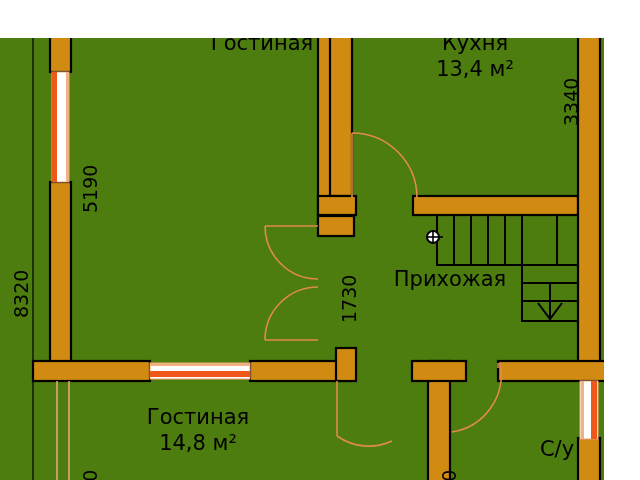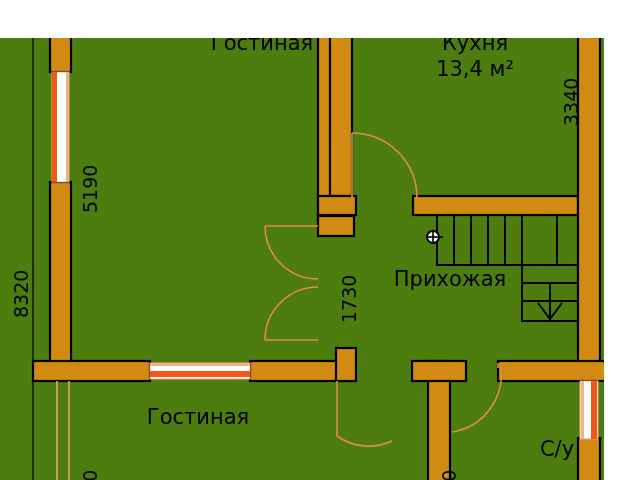--- a/index.html
+++ b/index.html
@@ -178,20 +178,21 @@
     <span>Кухня</span>
     <span class="area">13,4 м²</span>
   </div>
 
   <div class="room-label" style="left:375px; top:228px; width:150px;">
     <span>Прихожая</span>
   </div>
 
   <div class="room-label" style="left:128px; top:366px; width:140px;">
     <span>Гостиная</span>
+    <span class="area">14,8 м²</span>
   </div>
 
   <div class="room-label" style="left:512px; top:398px; width:90px;">
     <span>С/у</span>
   </div>
 
   <div class="dim vert" style="left:10px; top:280px;">8320</div>
 
   <div class="dim vert" style="left:79px; top:175px;">5190</div>
 

